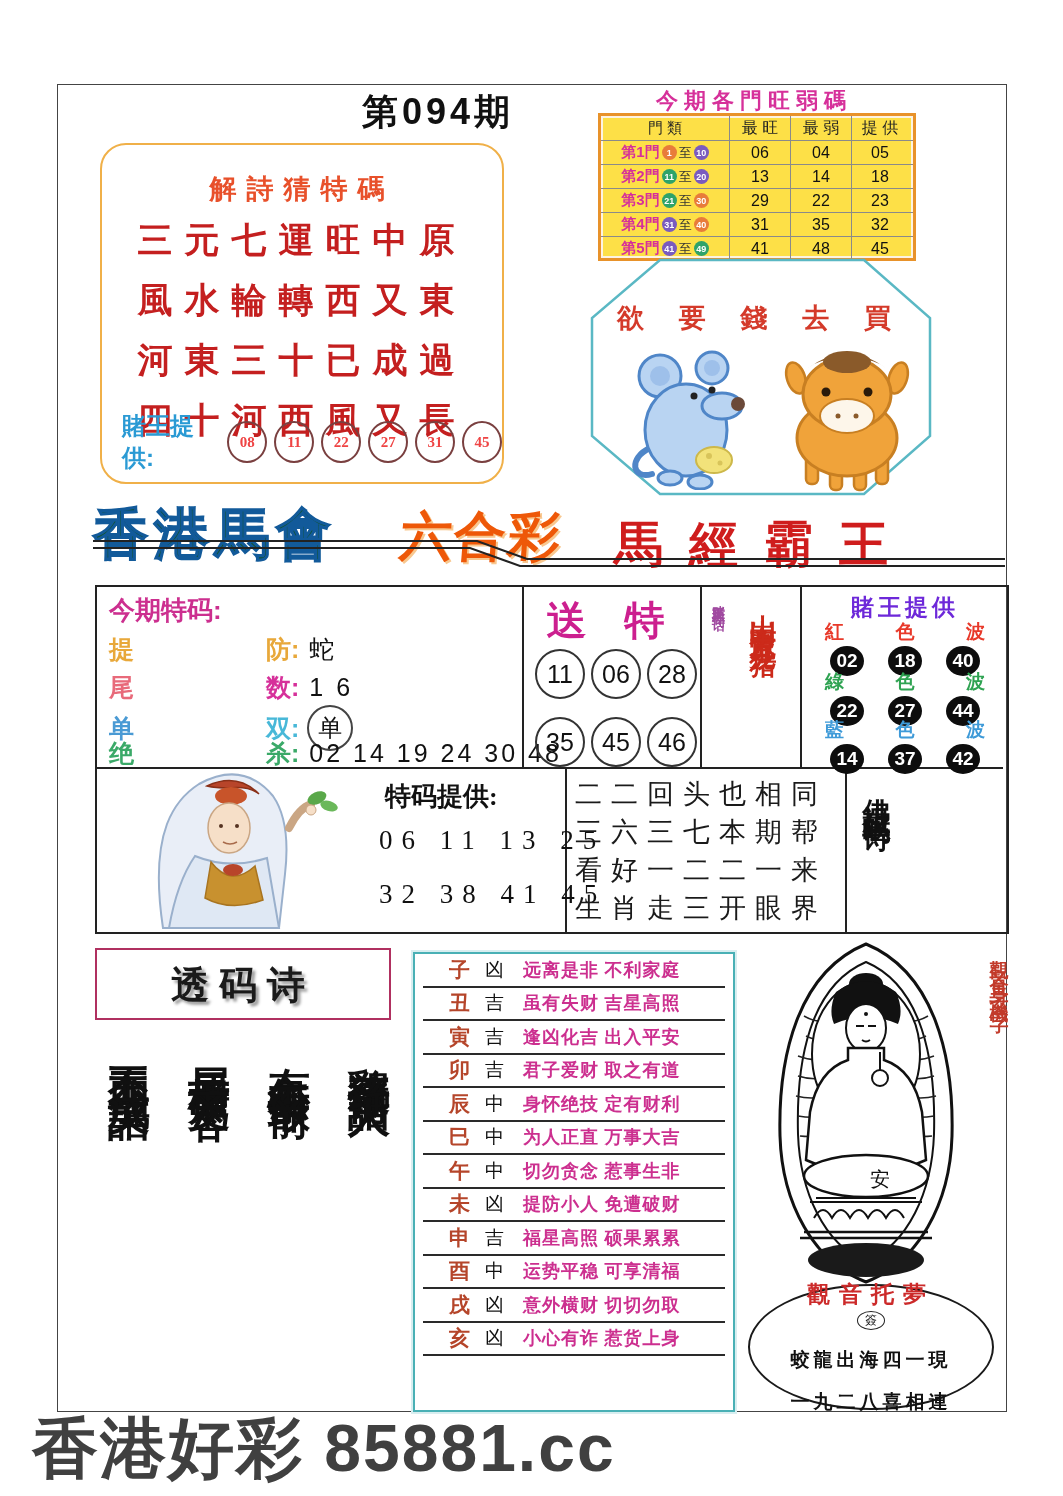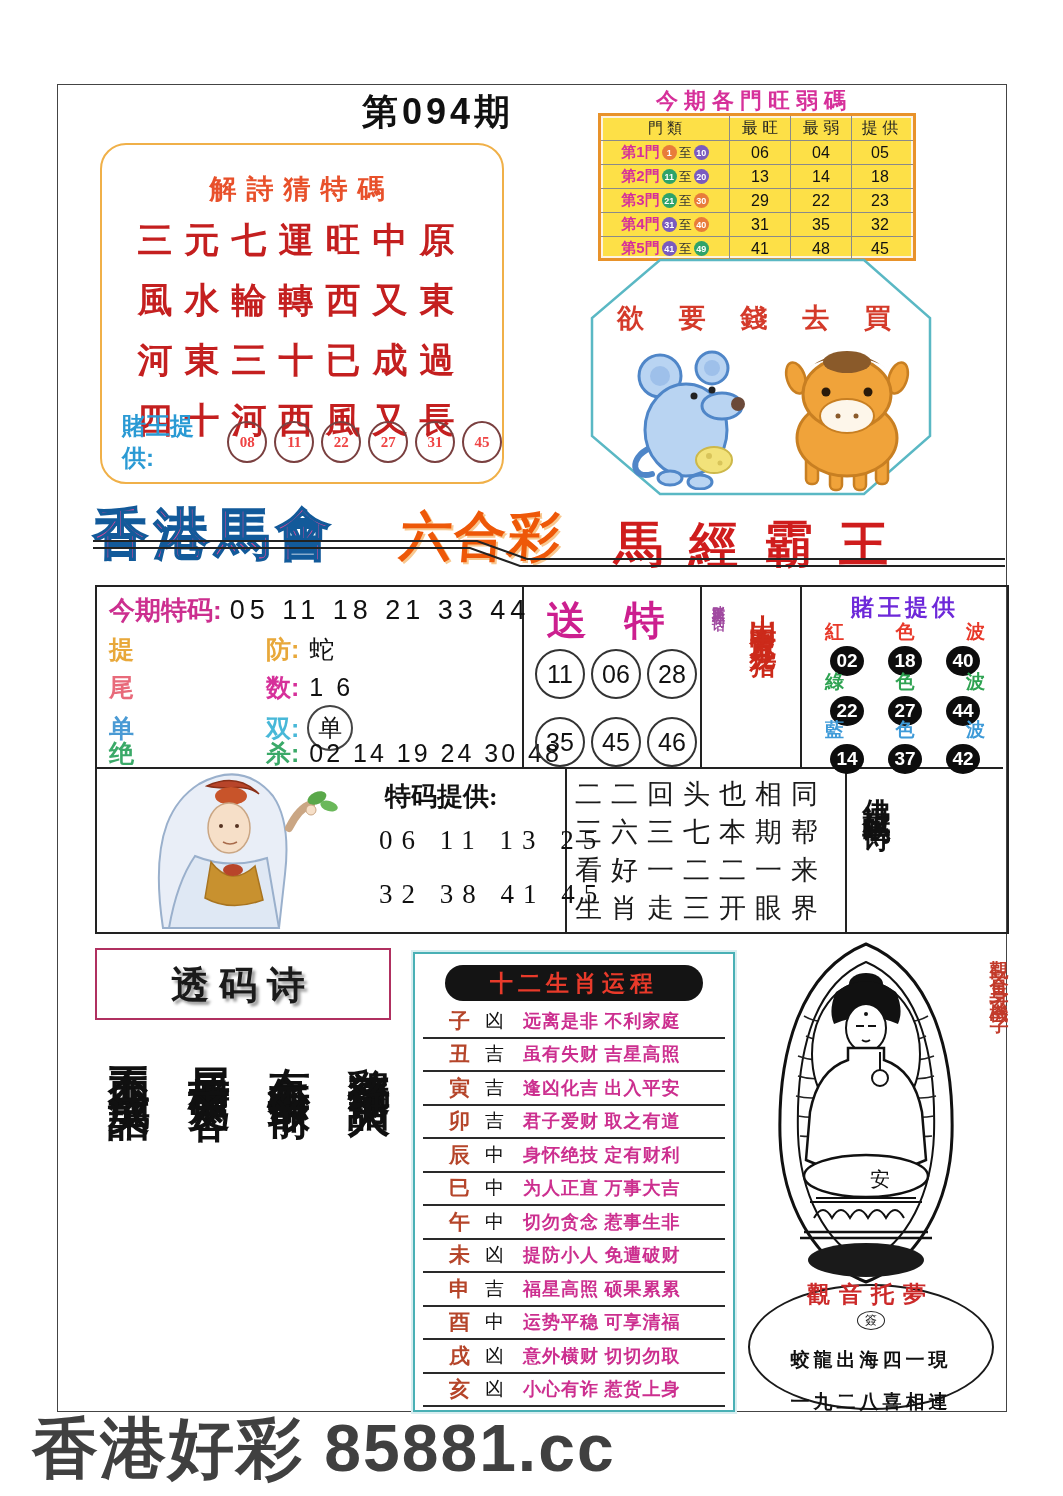--- a/index.html
+++ b/index.html
@@ -36,21 +36,21 @@
   .mini-ball{display:inline-flex;width:15px;height:15px;border-radius:50%;color:#fff;font-size:9px;align-items:center;justify-content:center;font-weight:bold;}
   .mb-orange{background:#e87c3a;} .mb-purple{background:#7a5bbf;} .mb-green{background:#2fa36a;}
   .to-char{font-size:13px;color:#333;}
 
   
   #pick-box{left:588px;top:256px;width:346px;height:242px;}
   #pick-phrase{left:0;top:44px;width:100%;text-align:center;color:#d43a2a;font-weight:bold;font-size:27px;letter-spacing:14px;font-family:"Liberation Serif",serif;}
   #rat-svg{left:36px;top:88px;} #horse-svg{left:182px;top:78px;}
 
   
-  #club{left:93px;top:498px;font-size:55px;font-weight:bold;color:#ec4899;letter-spacing:6px;-webkit-text-stroke:1.5px #125a9a;}
+  #club{left:93px;top:498px;font-size:55px;font-weight:bold;color:#14532d;letter-spacing:6px;-webkit-text-stroke:1.5px #125a9a;}
   #lottery{left:400px;top:502px;font-size:52px;font-weight:bold;color:#ee5808;letter-spacing:2px;transform:skewX(-4deg);text-shadow:2px 2px 0 #f8c890;}
   #brand{left:614px;top:512px;font-size:49px;font-weight:bold;color:#cf1d1d;letter-spacing:26px;}
 
   
   #info-box{left:95px;top:585px;width:910px;height:345px;border:2px solid #222;}
   .vline{position:absolute;width:2px;background:#222;}
   .hline{position:absolute;height:2px;background:#222;}
   .ia-line{position:absolute;left:12px;display:flex;align-items:center;}
   .lbl-special{color:#cc2f8f;font-weight:bold;font-size:26px;}
   .special-val{font-size:27px;letter-spacing:5px;margin-left:8px;}
@@ -257,21 +257,20 @@
   <div class="abs" id="info-box">
     <div class="vline" style="left:425px;top:0;height:180px;"></div>
     <div class="vline" style="left:603px;top:0;height:180px;"></div>
     <div class="vline" style="left:703px;top:0;height:180px;"></div>
     <div class="hline" style="left:0;top:180px;width:906px;"></div>
     <div class="vline" style="left:468px;top:180px;height:165px;"></div>
     <div class="vline" style="left:748px;top:180px;height:165px;"></div>
 
     <div class="ia-line" style="top:6px;">
       <span class="lbl-special">今期特码:</span>
-      <span class="special-val">05 11 18 21 33 44</span>
     </div>
     <div class="ia-line kv kv0" style="top:46px;">
       <span class="l1">提</span>
       <span class="l2">防:</span>
       <span class="v">蛇</span>
     </div>
     <div class="ia-line kv kv1" style="top:84px;">
       <span class="l1">尾</span>
       <span class="l2">数:</span>
       <span class="v">1 6</span>
@@ -370,23 +369,20 @@
     <div id="toma-title">透码诗</div>
   </div>
   <div class="abs" id="toma-cols">
     <span class="toma-col">鷄後猪前話一人</span>
     <span class="toma-col">有心無術不敢前</span>
     <span class="toma-col">屈居檐下爲下客</span>
     <span class="toma-col">不三不四成笑話</span>
   </div>
 
   <div class="abs" id="zs-box">
-    <div id="zs-pill">
-      <span>十二生肖运程</span>
-    </div>
     <div class="zs-row">
         <span class="zs-branch">子</span>
         <span class="zs-luck">凶</span>
         <span class="zs-text">远离是非 不利家庭</span>
       </div>
     <div class="zs-row">
         <span class="zs-branch">丑</span>
         <span class="zs-luck">吉</span>
         <span class="zs-text">虽有失财 吉星高照</span>
       </div>

